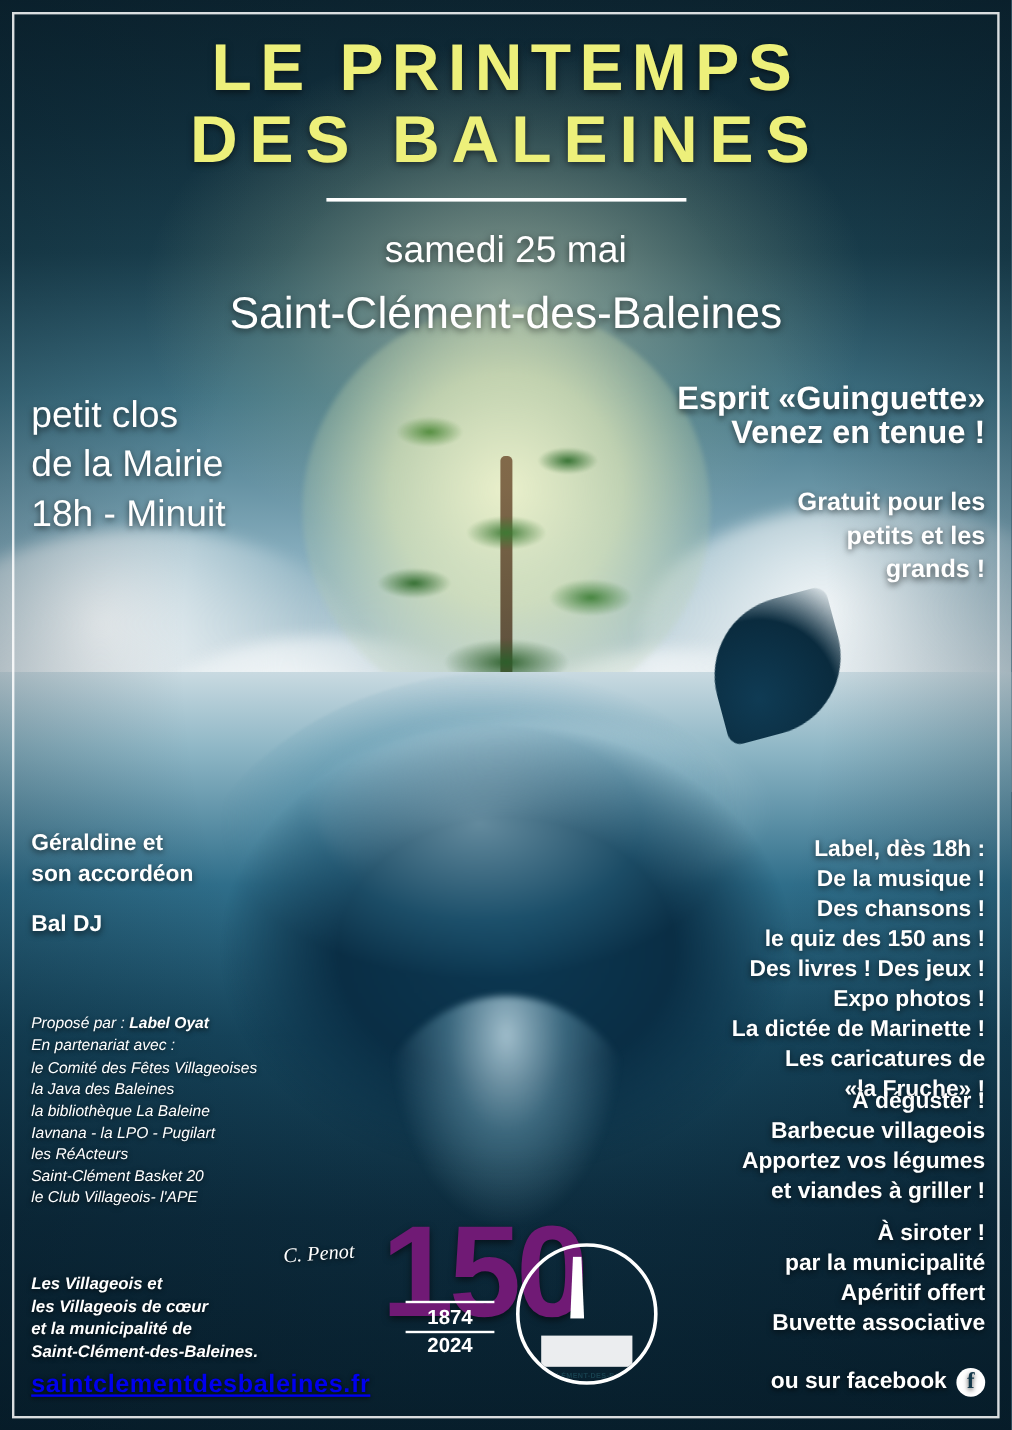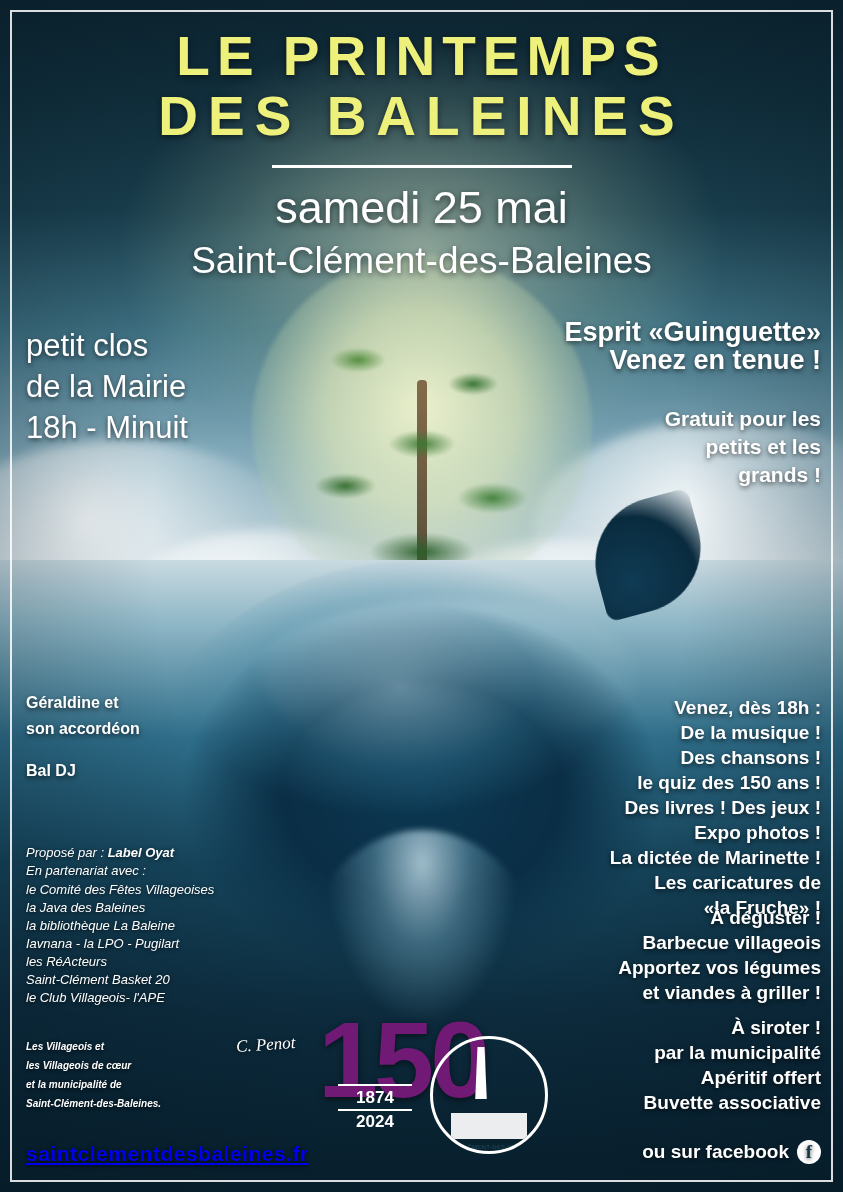--- a/index.html
+++ b/index.html
@@ -141,21 +141,21 @@
     left: 50%; top: 165px;
     width: 300px; height: 3px;
     margin-left: -150px;
     background: #ffffff;
   }
 
   .date {
     position: absolute;
     left: 0; right: 0; top: 182px;
     text-align: center;
-    font-size: 45px;
+    font-size: 31px;
     line-height: 52px;
     text-shadow: 0 2px 6px rgba(0,0,0,0.6);
   }
   .place {
     position: absolute;
     left: 0; right: 0; top: 238px;
     text-align: center;
     font-size: 37px;
     line-height: 46px;
     text-shadow: 0 2px 6px rgba(0,0,0,0.6);
@@ -184,21 +184,21 @@
     text-align: right;
     font-size: 21px;
     font-weight: bold;
     line-height: 28px;
     text-shadow: 0 2px 5px rgba(0,0,0,0.6);
   }
 
   .left-music {
     position: absolute;
     left: 26px; top: 690px;
-    font-size: 16px;
+    font-size: 19px;
     font-weight: bold;
     line-height: 26px;
     text-shadow: 0 2px 5px rgba(0,0,0,0.65);
   }
   .left-music .gap { display: block; height: 16px; }
 
   .right-prog {
     position: absolute;
     right: 22px; top: 695px;
     text-align: right;
@@ -234,22 +234,22 @@
     line-height: 18px;
     font-style: italic;
     text-shadow: 0 1px 4px rgba(0,0,0,0.7);
   }
   .credits .head { font-style: italic; }
   .credits .head b { font-style: italic; }
   .credits .list { margin-top: 1px; }
 
   .villageois {
     position: absolute;
-    left: 26px; top: 1037px;
-    font-size: 10px;
+    left: 26px; top: 1060px;
+    font-size: 14px;
     font-weight: bold;
     font-style: italic;
     line-height: 19px;
     text-shadow: 0 1px 4px rgba(0,0,0,0.7);
   }
 
   .website {
     position: absolute;
     left: 26px; top: 1142px;
     font-size: 21px;
@@ -406,21 +406,21 @@
     </div>
 
     <div class="left-music">
       <div>Géraldine et</div>
       <div>son accordéon</div>
       <span class="gap"></span>
       <div>Bal DJ</div>
     </div>
 
     <div class="right-prog">
-      <div>Venez, dès 18h :</div>
+      <div>Label, dès 18h :</div>
       <div>De la musique !</div>
       <div>Des chansons !</div>
       <div>le quiz des 150 ans !</div>
       <div>Des livres ! Des jeux !</div>
       <div>Expo photos !</div>
       <div>La dictée de Marinette !</div>
       <div>Les caricatures de</div>
       <div>«la Fruche» !</div>
     </div>
 

